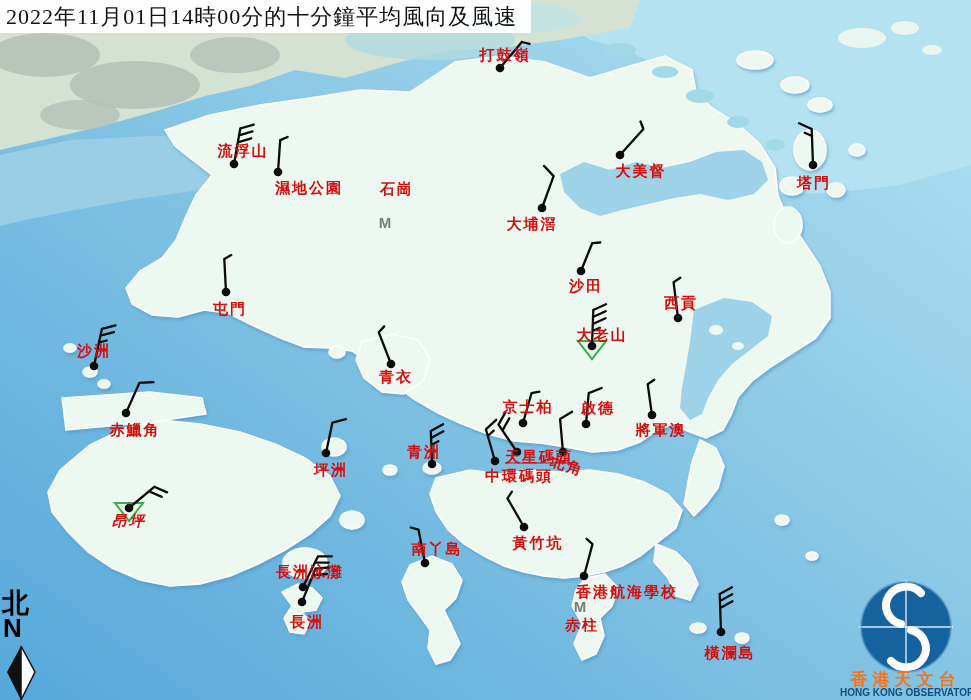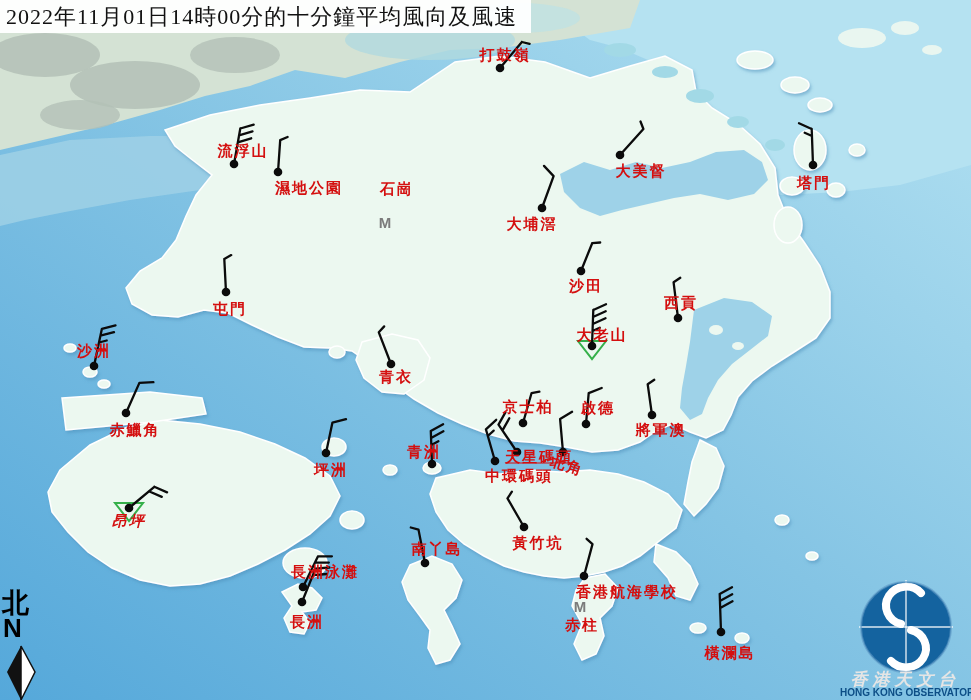--- a/index.html
+++ b/index.html
@@ -10,22 +10,22 @@
   .station-label{position:absolute;transform:translate(-50%,-50%);
     color:#d40f0f;font-size:15px;font-weight:600;letter-spacing:2px;
     white-space:nowrap;font-family:"Liberation Sans",sans-serif;}
   #title-bar{position:absolute;left:0;top:0;height:33px;line-height:33px;
     background:rgba(255,255,255,0.95);color:#111;padding:0 14px 0 6px;
     font-size:22px;font-family:"Liberation Serif",serif;letter-spacing:1px;white-space:nowrap;}
   #compass{position:absolute;left:2px;top:590px;width:44px;text-align:left;color:#000;}
   #compass .cn{font-size:27px;font-weight:bold;font-family:"Liberation Serif",serif;line-height:26px;}
   #compass .en{font-size:26px;font-weight:900;line-height:24px;margin-left:1px;}
   #hko-logo{position:absolute;left:840px;top:578px;width:131px;height:122px;text-align:center;}
-  #hko-logo .cn{position:absolute;left:0;top:90px;width:100%;color:#e5e5e5;font-weight:bold;
-     font-size:17px;letter-spacing:5px;font-style:italic;}
+  #hko-logo .cn{position:absolute;left:0;top:90px;width:100%;color:#f97316;font-weight:bold;
+     font-size:17px;letter-spacing:5px;}
   #hko-logo .en{position:absolute;left:0;top:109px;width:100%;color:#0d4e86;font-weight:bold;
      font-size:10px;letter-spacing:0px;white-space:nowrap;}
 </style>
 </head>
 <body>
 
 <div id="stage">
 
   <svg id="map-svg" width="971" height="700" viewBox="0 0 971 700">
     <defs>
@@ -214,21 +214,21 @@
       <div class="station-label" style="left: 661px; top: 430px;">將軍澳</div>
       <div class="station-label" style="left: 539px; top: 457px; text-decoration: underline;">天星碼頭</div>
       <div class="station-label" style="left: 519px; top: 476px;">中環碼頭</div>
       <div class="station-label" style="left: 567px; top: 466px; transform: translate(-50%, -50%) rotate(18deg);">北角</div>
       <div class="station-label" style="left: 424px; top: 452px;">青洲</div>
       <div class="station-label" style="left: 331px; top: 470px;">坪洲</div>
       <div class="station-label" style="left: 129px; top: 521px; font-style: italic;">昂坪</div>
       <div class="station-label" style="left: 437px; top: 549px;">南丫島</div>
       <div class="station-label" style="left: 538px; top: 543px;">黃竹坑</div>
       <div class="station-label" style="left: 627px; top: 560px; margin-top: 32px;">香港航海學校</div>
-      <div class="station-label" style="left: 325px; top: 572px; text-align: right;">長洲泳灘</div>
+      <div class="station-label" style="left: 310px; top: 572px; text-align: right;">長洲泳灘</div>
       <div class="station-label" style="left: 307px; top: 622px;">長洲</div>
       <div class="station-label" style="left: 582px; top: 625px;">赤柱</div>
       <div class="station-label" style="left: 730px; top: 653px;">橫瀾島</div>
     </div>
 
   <div id="title-bar">2022年11月01日14時00分的十分鐘平均風向及風速</div>
 
   <div id="compass">
     <div class="cn">北</div>
     <div class="en">N</div>

